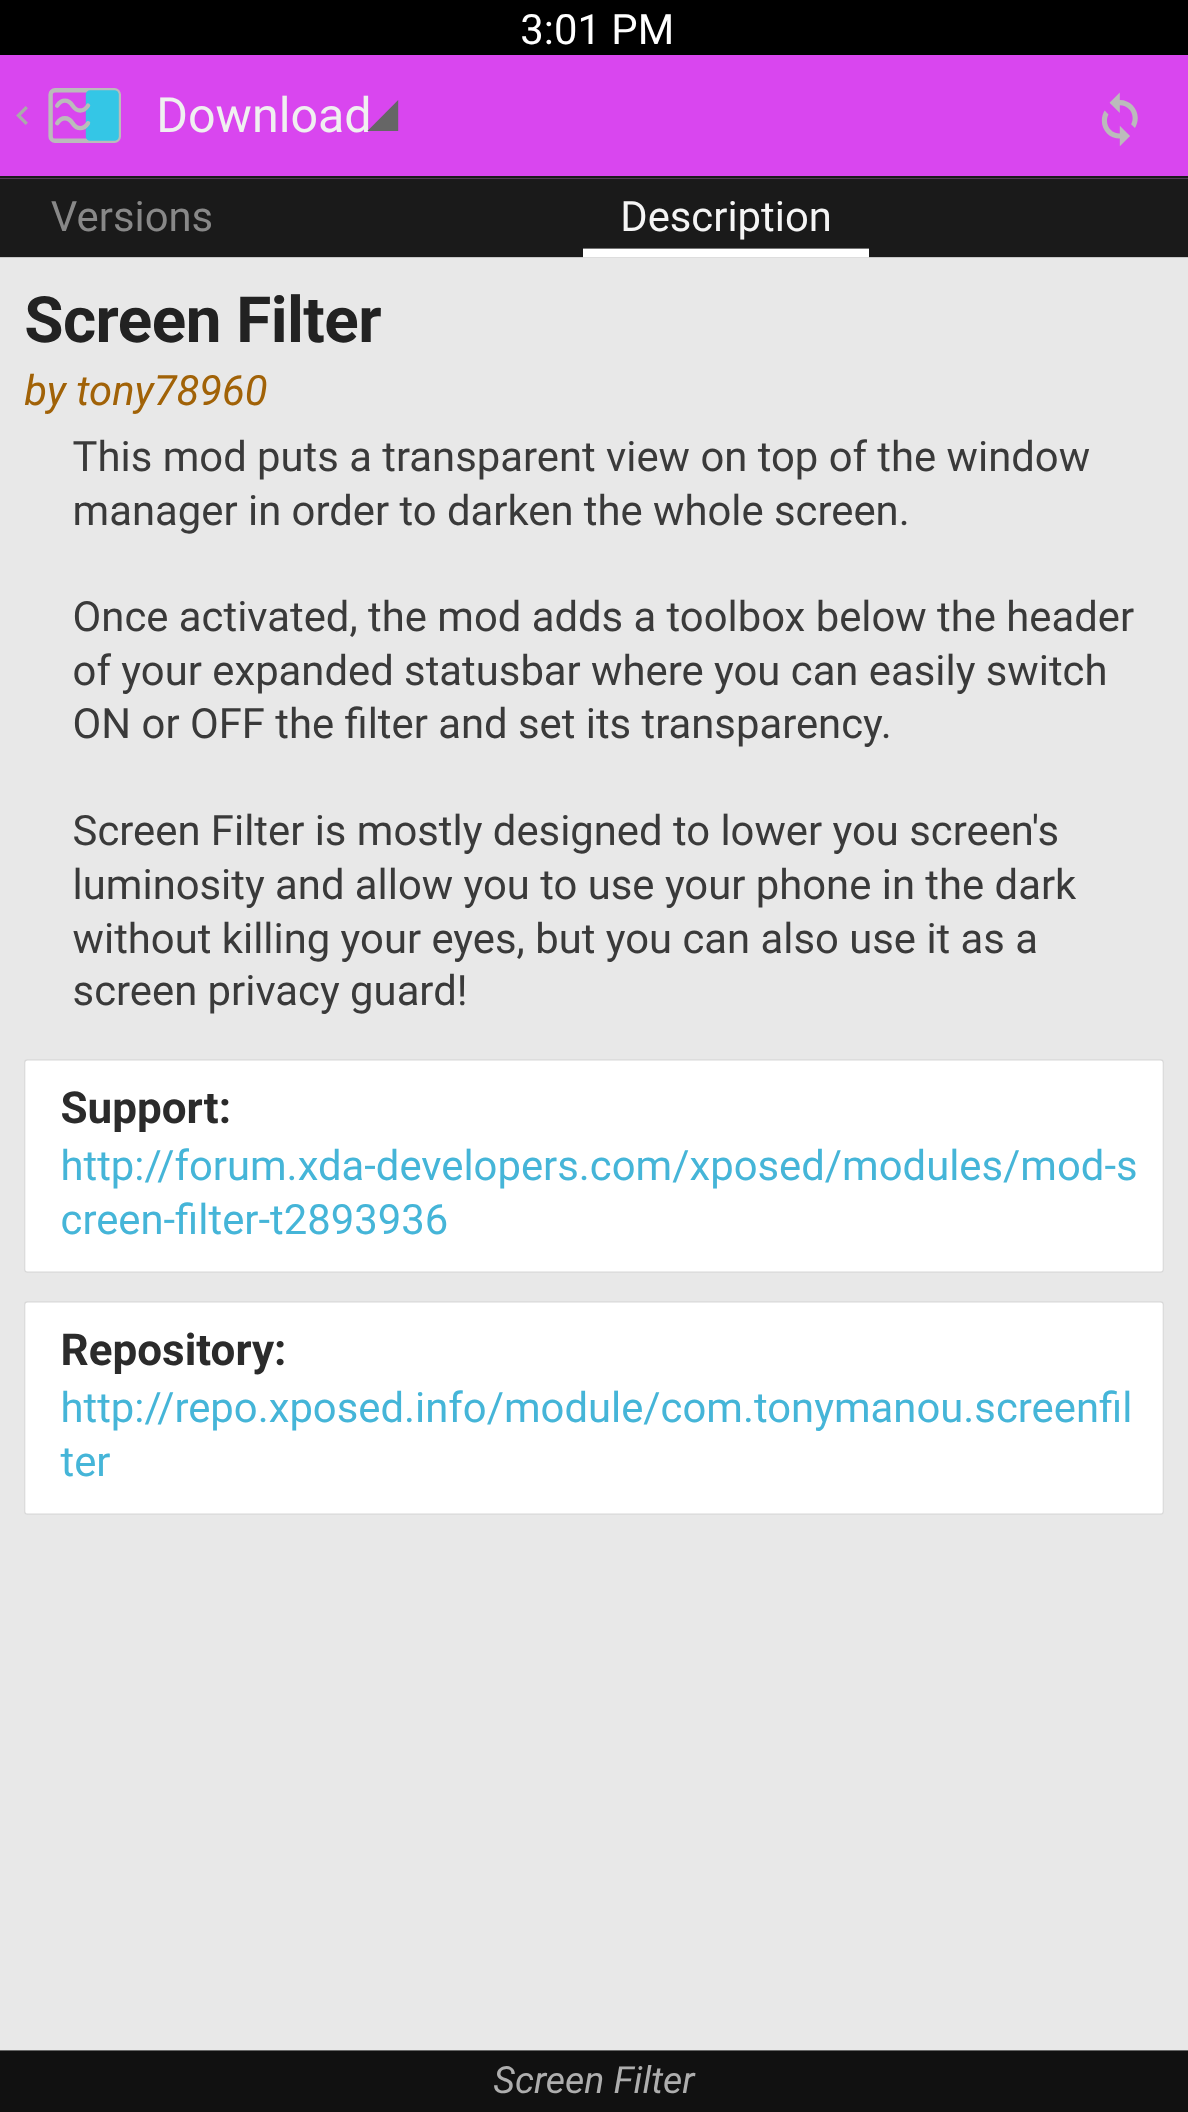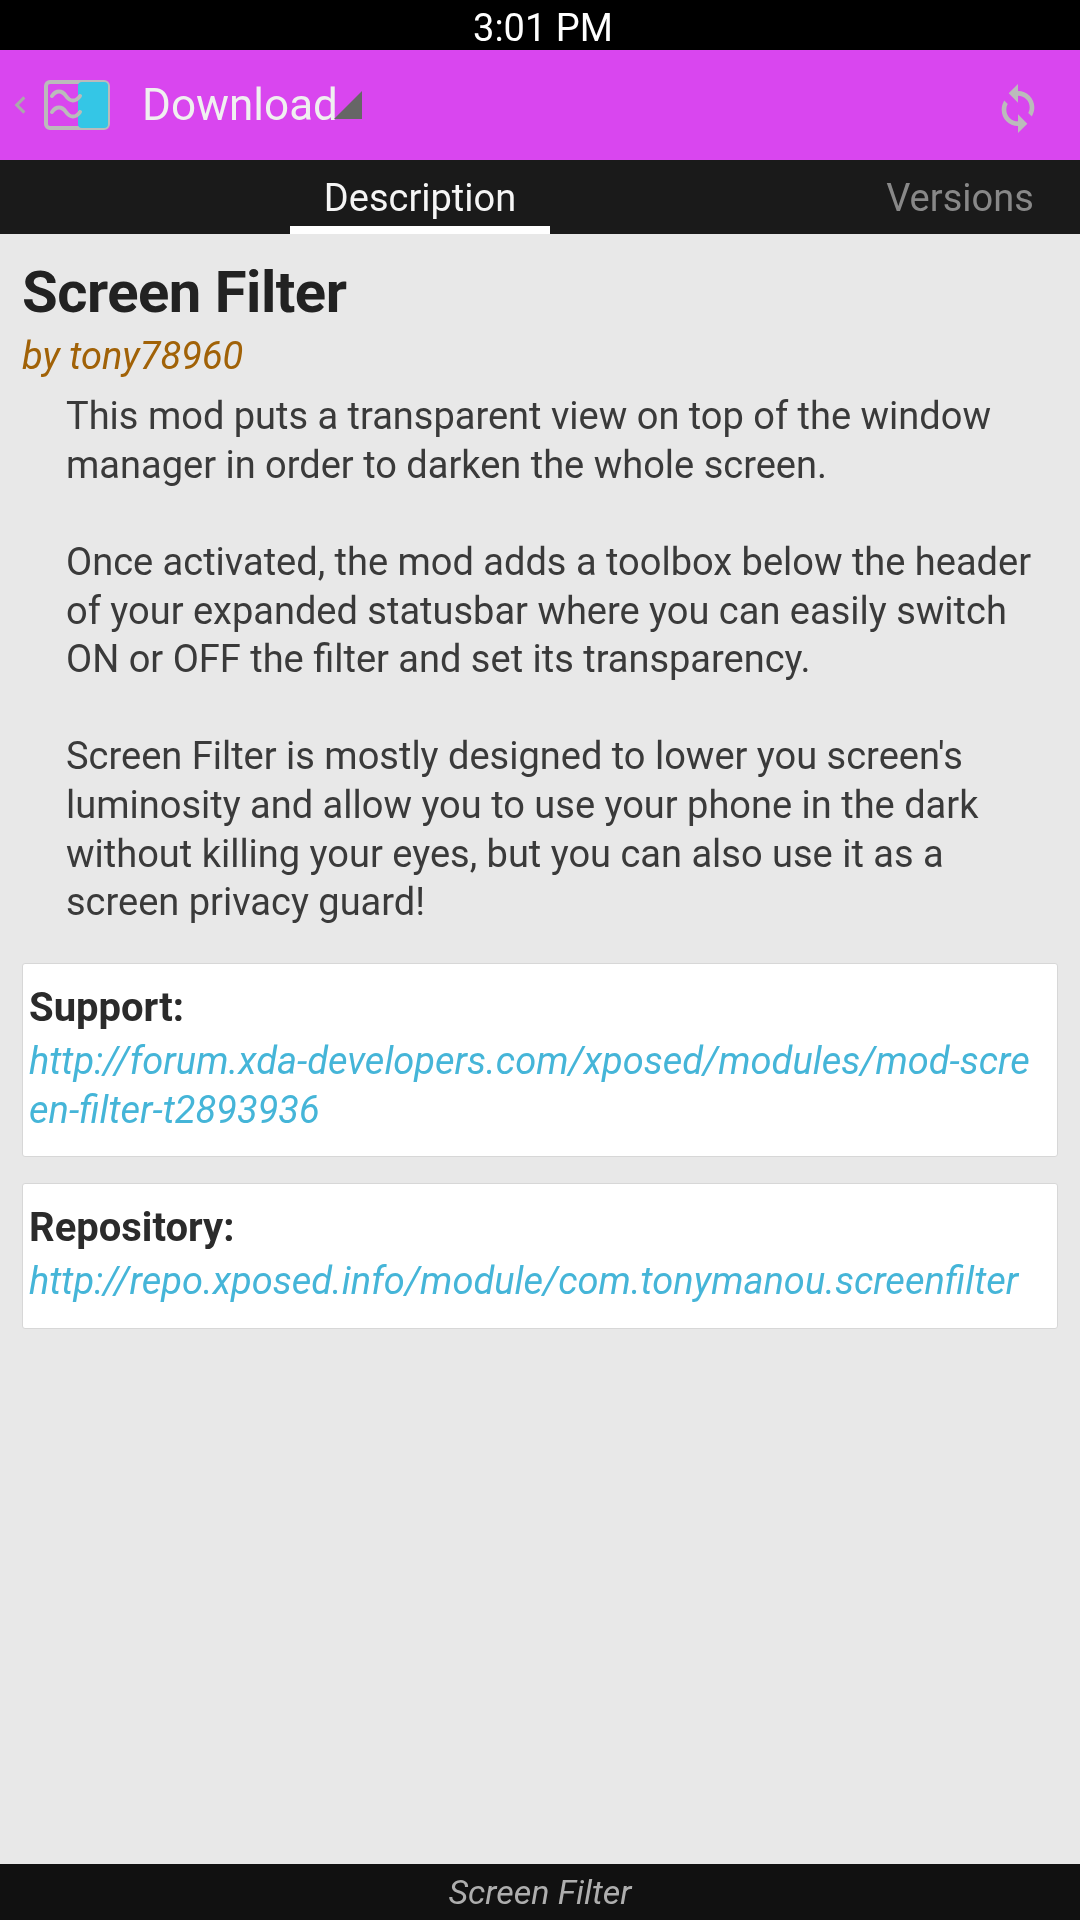--- a/index.html
+++ b/index.html
@@ -122,36 +122,35 @@
     line-height: 1.28;
     margin-top: 14px;
     white-space: pre-wrap;
     font-family: Roboto, "Helvetica Neue", Arial, sans-serif;
     margin-left: 44px;
   }
   .card {
     background: #fff;
     border: 1px solid #d7d7d7;
     border-radius: 3px;
-    padding: 20px 22px 22px 6px;
+    padding: 20px 22px 22px 32px;
     margin-top: 36px;
   }
   .card + .card { margin-top: 26px; }
   .card-label {
     font-size: 40px;
     font-weight: 700;
     color: #2b2b2b;
   }
   .card-link {
     font-size: 38px;
     color: #45b5d8;
     line-height: 1.28;
     margin-top: 6px;
     word-break: break-all;
-    font-style: italic;
   }
   
   .footer {
     position: absolute;
     left: 0; right: 0; bottom: 0;
     height: 56px;
     background: #111;
     color: #aeaeae;
     display: flex; align-items: center; justify-content: center;
     font-style: italic;
@@ -204,25 +203,25 @@
     <span class="spinner-tri"></span>
   </div>
   <div class="refresh-btn">
     <svg viewBox="0 0 24 24" fill="#bbb">
         <path d="M12 6V3L8 7l4 4V8c2.8 0 5 2.2 5 5 0 .9-.2 1.7-.6 2.4l1.5 1.5C18.6 15.7 19 14.4 19 13c0-3.9-3.1-7-7-7zm-5.9 4.1C5.4 11.3 5 12.6 5 14c0 3.9 3.1 7 7 7v3l4-4-4-4v3c-2.8 0-5-2.2-5-5 0-.9.2-1.7.6-2.4L6.1 10.1z"></path>
       </svg>
   </div>
 </div>
 
 <div class="tabs">
+  <div class="tab right" style="flex:0 0 240px; justify-content:center;">
+    <span>Versions</span>
+  </div>
   <div class="tab active">
     <span>Description</span>
-  </div>
-  <div class="tab right" style="flex:0 0 240px; justify-content:center;">
-    <span>Versions</span>
   </div>
 </div>
 
 <div class="content">
   <div class="mod-title">Screen Filter</div>
   <div class="mod-author">by tony78960</div>
   <div class="mod-desc">This mod puts a transparent view on top of the window manager in order to darken the whole screen.
 
 Once activated, the mod adds a toolbox below the header of your expanded statusbar where you can easily switch ON or OFF the filter and set its transparency.
 

